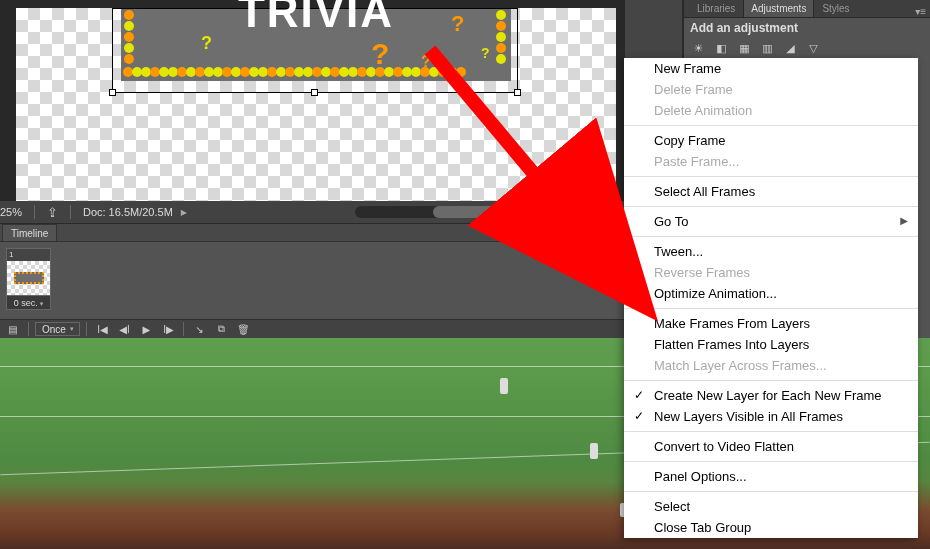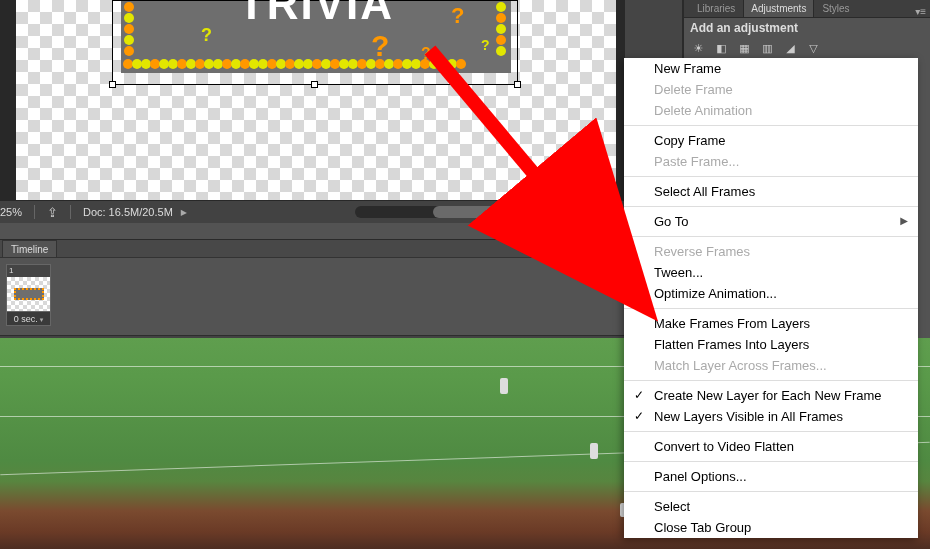--- a/index.html
+++ b/index.html
@@ -1,19 +1,19 @@
 <!DOCTYPE html>
 <html><head>
 <meta charset="utf-8">
 <style>
   * { box-sizing: border-box; margin: 0; padding: 0; }
   body { width: 930px; height: 549px; overflow: hidden; font-family: "Lucida Grande", Arial, sans-serif; font-size: 12px; background: #535353; position: relative; }
   
   .main-area { position: absolute; left: 0; top: 0; width: 625px; height: 223px; background: #282828; }
-  .canvas-wrap { position: absolute; left: 16px; top: 0; width: 600px; height: 200px; background: #fff; background-image:
+  .canvas-wrap { position: absolute; left: 16px; top: 8px; width: 600px; height: 200px; background: #fff; background-image:
     linear-gradient(45deg,#d8d8d8 25%,transparent 25%,transparent 75%,#d8d8d8 75%),
     linear-gradient(45deg,#d8d8d8 25%,transparent 25%,transparent 75%,#d8d8d8 75%);
     background-size: 24px 24px;
     background-position: 0 0, 12px 12px;
   }
   .canvas-inner { position: absolute; left: 96px; top: 0; width: 406px; height: 85px; border: 1px solid #000; }
   .trivia-box { position: absolute; left: 8px; top: 0; width: 390px; height: 72px; background: #6e6e6e; display: flex; align-items: flex-start; justify-content: center; }
   .trivia-text { color: #fff; font-weight: bold; font-size: 44px; font-family: Arial, sans-serif; letter-spacing: 2px; margin-top:-22px;}
   .qmark { position: absolute; color: #ff9800; font-weight: bold; font-family: Arial; }
   .dots { position:absolute; left:2px; bottom:-3px; height:18px; width:402px; }
@@ -23,21 +23,21 @@
   .sidecol { position:absolute; left:2px; top:0; width:14px; height:72px; }
   .sidecol.right { left:auto; right:2px; }
   .handle { position:absolute; width:7px; height:7px; background:#fff; border:1px solid #000; }
 
   .statusbar { position:absolute; left:0; top:201px; width:625px; height:22px; background:#424242; color:#ddd; display:flex; align-items:center; gap:8px; font-size:11px; padding-left:0; }
   .statusbar .export { color:#ccc; font-size:13px; }
   .docinfo-sep { width:1px; height:14px; background:#666; margin: 0 4px;}
   .scroll-track { position:absolute; right:20px; top:5px; width:250px; height:12px; background:#2a2a2a; border-radius:6px; }
   .scroll-thumb { position:absolute; left:78px; top:0; width:90px; height:12px; background:#6a6a6a; border-radius:6px; }
 
-  .timeline-panel { position:absolute; left:0; top:223px; width:625px; height:115px; background:#535353; border-top:1px solid #2a2a2a;margin-top:16px;}
+  .timeline-panel { position:absolute; left:0; top:223px; width:625px; height:115px; background:#535353; border-top:1px solid #2a2a2a;}
   .timeline-tab-row { height:18px; background:#484848; border-bottom:1px solid #333;}
   .timeline-tab { display:inline-block; background:#535353; height:17px; line-height:17px; padding:0 8px; font-size:10px; color:#ddd; border:1px solid #333; border-bottom:none; margin-left:2px; }
   .frames-area { padding:6px; height:78px; }
   .frame-thumb { width:45px; border:1px solid #666; background:#444; display:inline-block; position:relative;}
   .frame-thumb .num { position:absolute; left:2px; top:1px; font-size:8px; color:#ddd; }
   .frame-thumb .img { width:43px; height:34px; margin-top:12px;
     background:#fff;
     background-image:
       linear-gradient(45deg,#d8d8d8 25%,transparent 25%,transparent 75%,#d8d8d8 75%),
       linear-gradient(45deg,#d8d8d8 25%,transparent 25%,transparent 75%,#d8d8d8 75%);
@@ -195,22 +195,22 @@
     <div class="menu-item disabled">Delete Frame</div>
     <div class="menu-item disabled">Delete Animation</div>
     <div class="menu-sep"></div>
     <div class="menu-item">Copy Frame</div>
     <div class="menu-item disabled">Paste Frame...</div>
     <div class="menu-sep"></div>
     <div class="menu-item">Select All Frames</div>
     <div class="menu-sep"></div>
     <div class="menu-item">Go To<span class="sub">▶</span></div>
     <div class="menu-sep"></div>
+    <div class="menu-item">Tween...</div>
     <div class="menu-item disabled">Reverse Frames</div>
-    <div class="menu-item">Tween...</div>
     <div class="menu-item">Optimize Animation...</div>
     <div class="menu-sep"></div>
     <div class="menu-item">Make Frames From Layers</div>
     <div class="menu-item">Flatten Frames Into Layers</div>
     <div class="menu-item disabled">Match Layer Across Frames...</div>
     <div class="menu-sep"></div>
     <div class="menu-item">Create New Layer for Each New Frame<span class="chk">✓</span></div>
     <div class="menu-item">New Layers Visible in All Frames<span class="chk">✓</span></div>
     <div class="menu-sep"></div>
     <div class="menu-item">Convert to Video Flatten</div>

